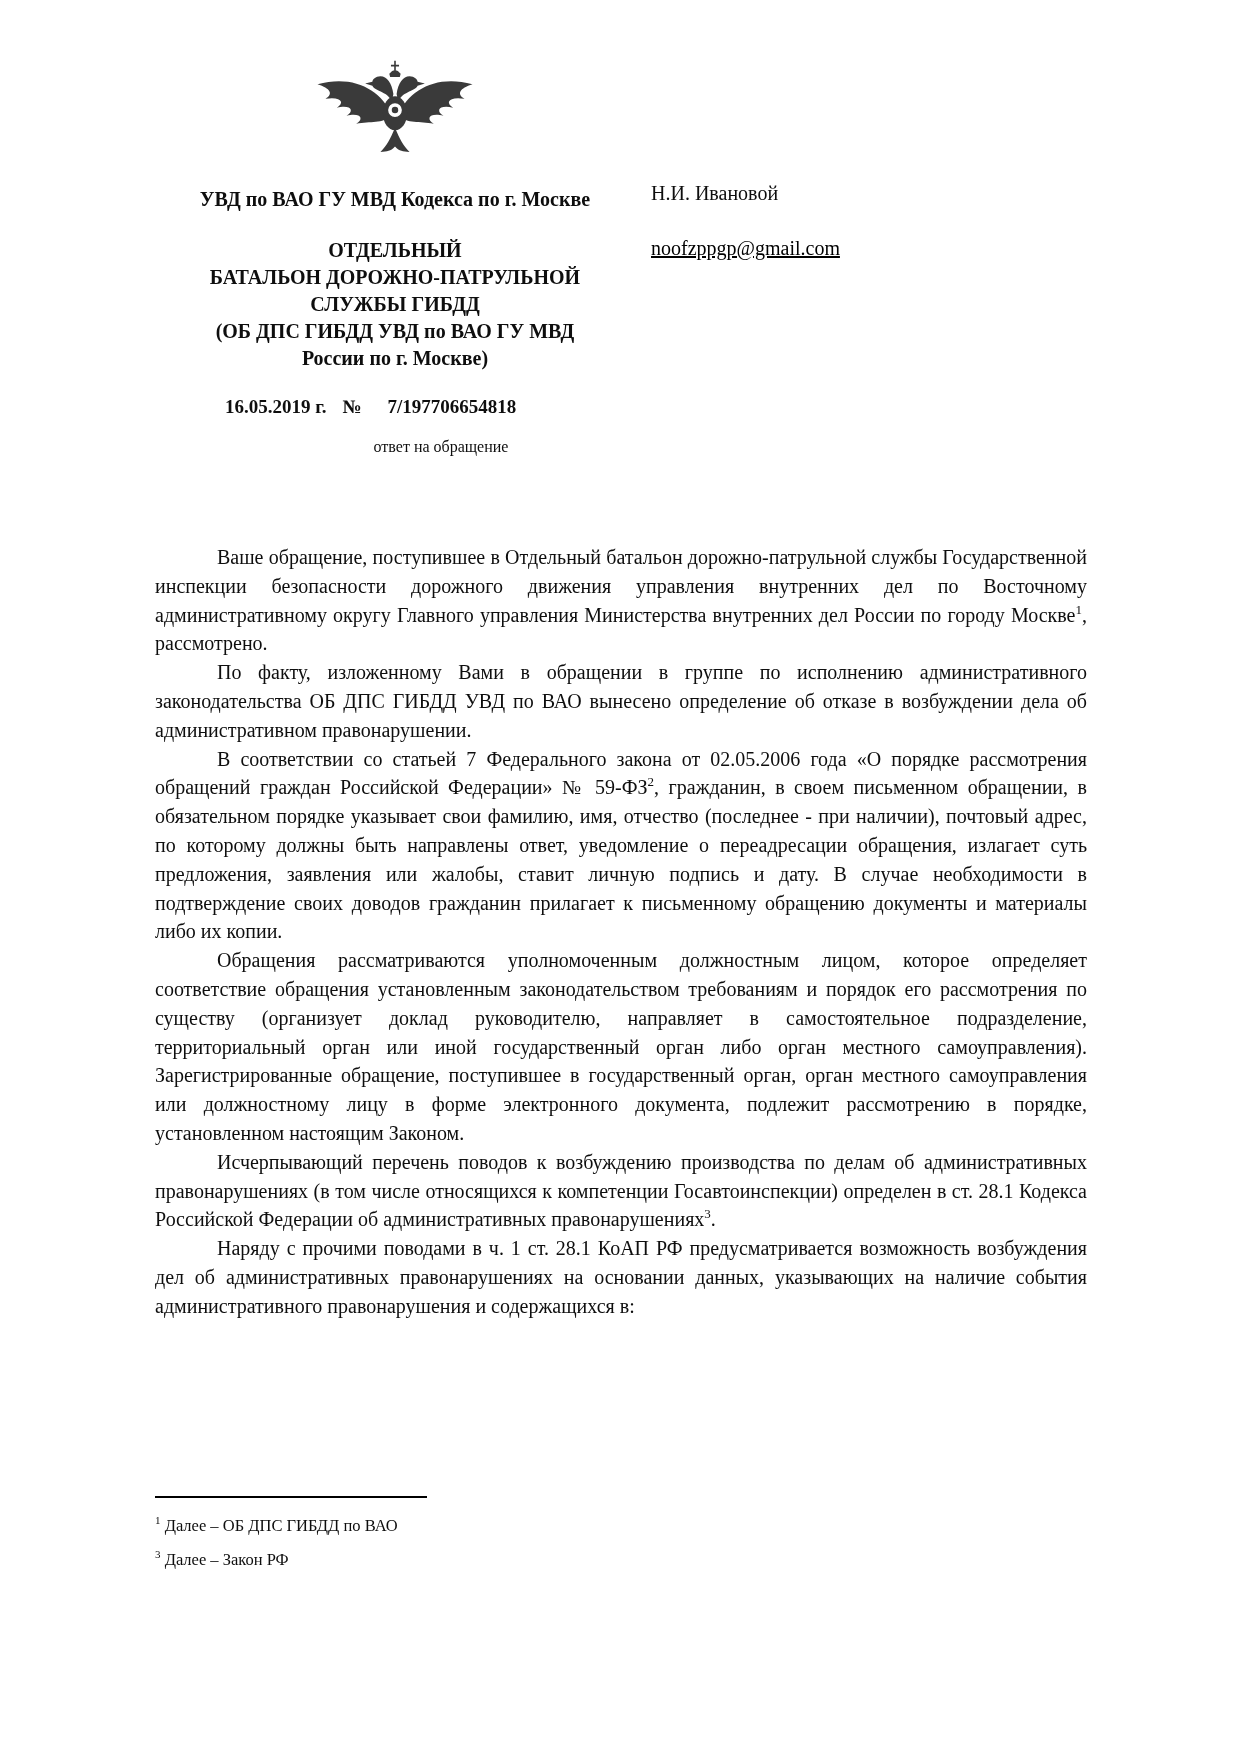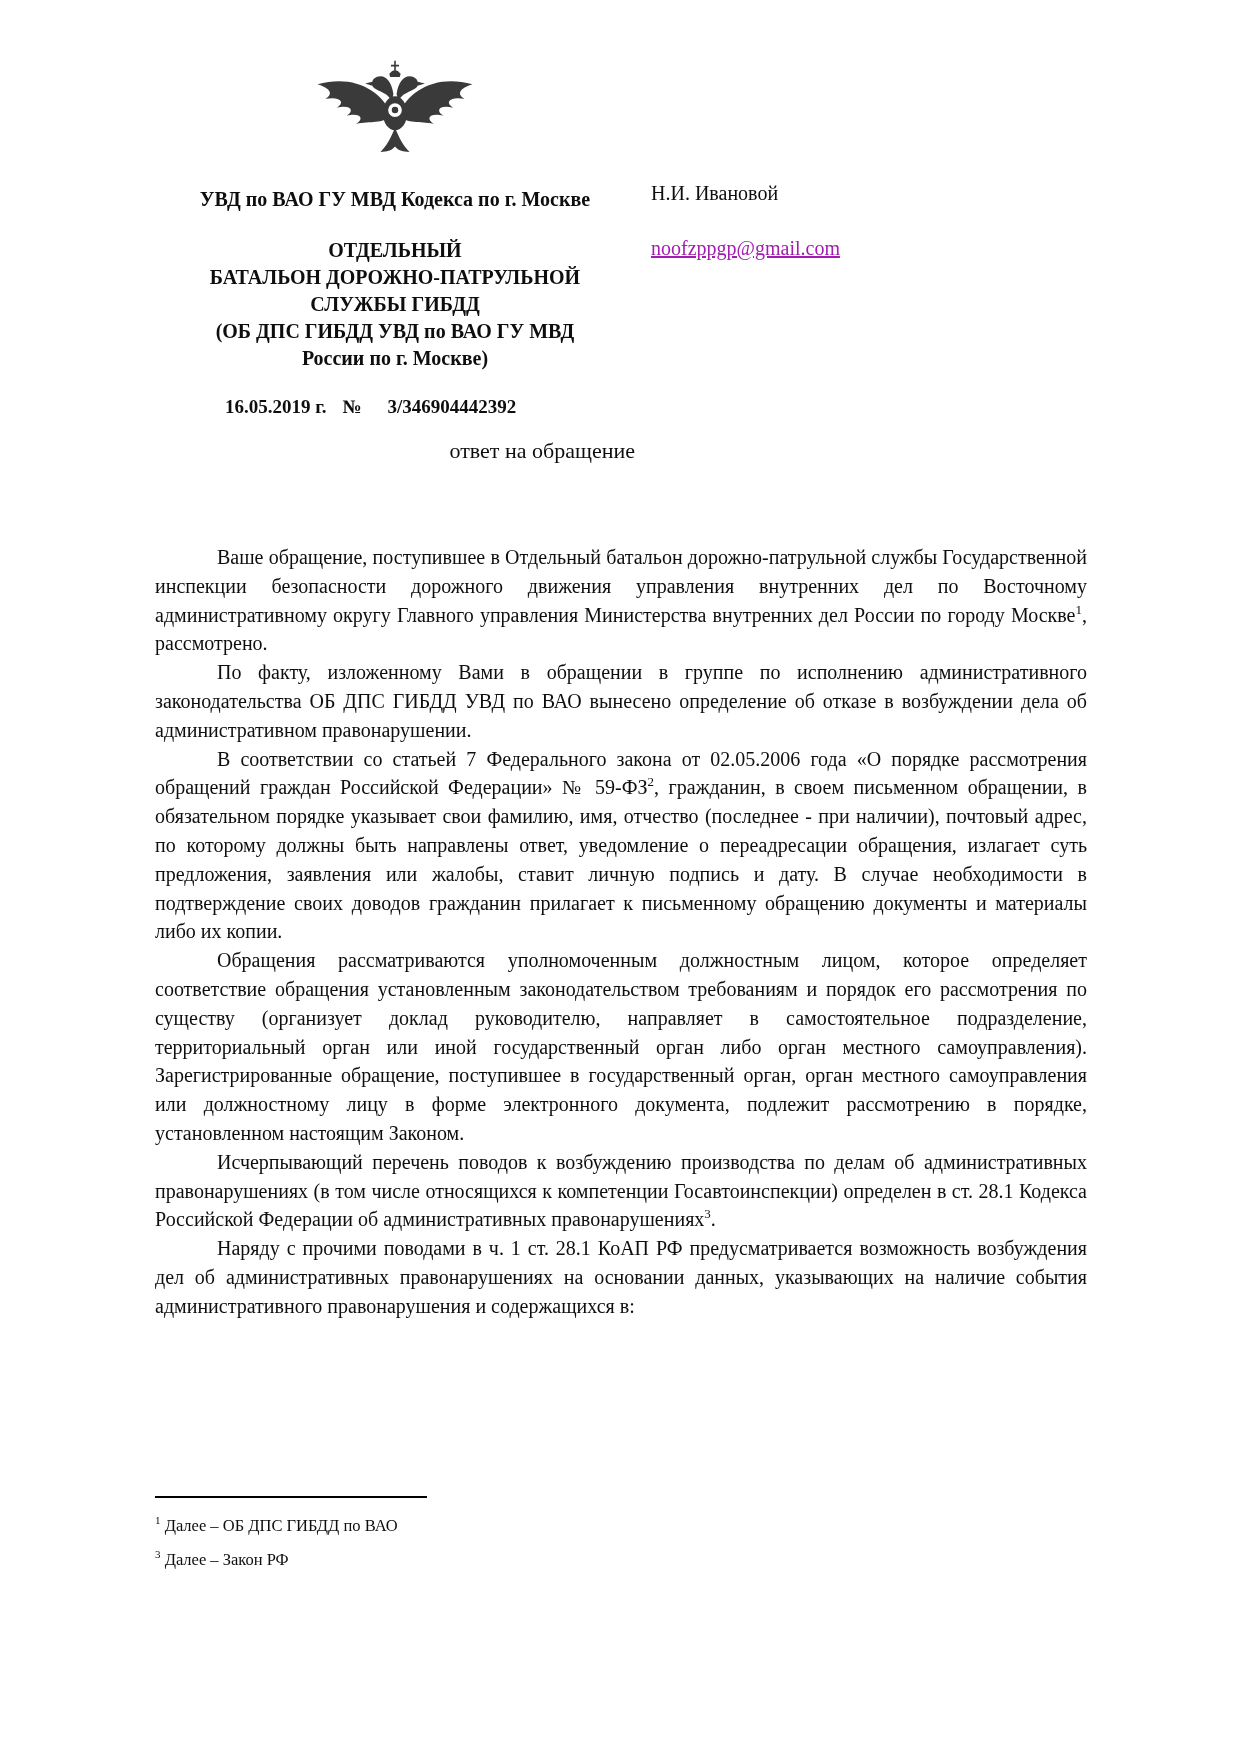--- a/index.html
+++ b/index.html
@@ -51,38 +51,38 @@
   .ref-line {
     font-weight: bold;
     font-size: 19px;
     text-align: left;
     padding-left: 70px;
     margin-bottom: 20px;
   }
   .ref-line .ref-no { margin-left: 16px; }
   .ref-line .ref-num { margin-left: 26px; }
   .subject {
-    font-size: 22px;
-    text-align: right;
+    font-size: 16px;
+    text-align: center;
     padding-left: 92px;
   }
   .header-right {
     position: absolute;
     left: 651px;
     top: 182px;
     width: 440px;
     text-align: left;
   }
   .recipient-name {
     font-size: 20px;
     margin-bottom: 32px;
   }
   .recipient-email {
     font-size: 20px;
-    color: #a21caf;
+    color: #000000;
     text-decoration: underline;
     cursor: pointer;
   }
   
   .doc-body {
     position: absolute;
     left: 155px;
     top: 543px;
     width: 932px;
   }
@@ -145,21 +145,21 @@
           </g>
         </svg>
       </span>
     </div>
     <div class="org-title">УВД по ВАО ГУ МВД Кодекса по г. Москве</div>
     <div class="org-name">ОТДЕЛЬНЫЙ
 БАТАЛЬОН ДОРОЖНО-ПАТРУЛЬНОЙ
 СЛУЖБЫ ГИБДД
 (ОБ ДПС ГИБДД УВД по ВАО ГУ МВД
 России по г. Москве)</div>
-    <div class="ref-line"><span>16.05.2019 г.</span><span class="ref-no">№</span><span class="ref-num">3/346904442392</span></div>
+    <div class="ref-line"><span>16.05.2019 г.</span><span class="ref-no">№</span><span class="ref-num">7/197706654818</span></div>
     <div class="subject">ответ на обращение</div>
   </div>
 
   <div class="header-right">
     <div class="recipient-name">Н.И. Ивановой</div>
     <a class="recipient-email" href="#">noofzppgp@gmail.com</a>
   </div>
 
   <div class="doc-body">
     <p class="para"><span>Ваше обращение, поступившее в Отдельный батальон дорожно-патрульной службы Государственной инспекции безопасности дорожного движения управления внутренних дел по Восточному административному округу Главного управления Министерства внутренних дел России по городу Москве</span><sup class="fn-ref">1</sup><span>, рассмотрено.</span></p>

